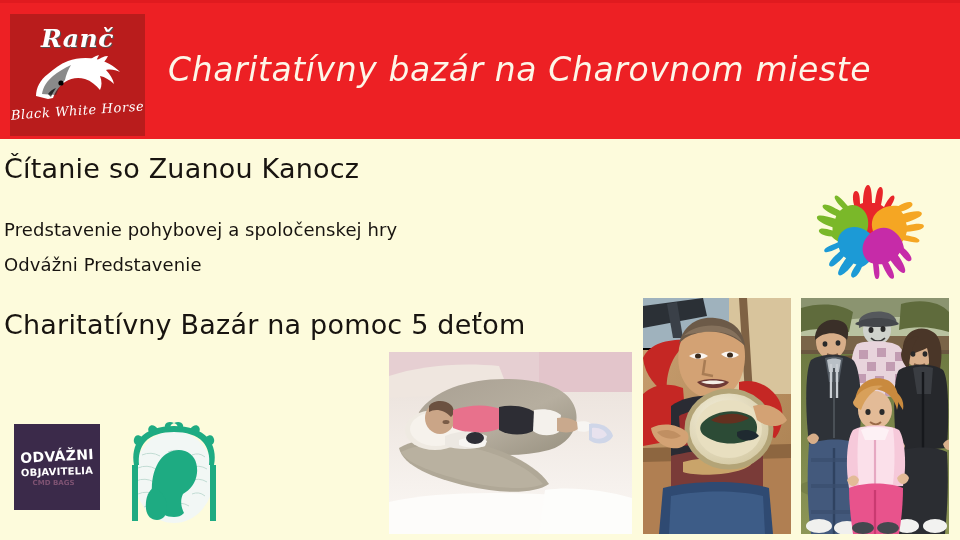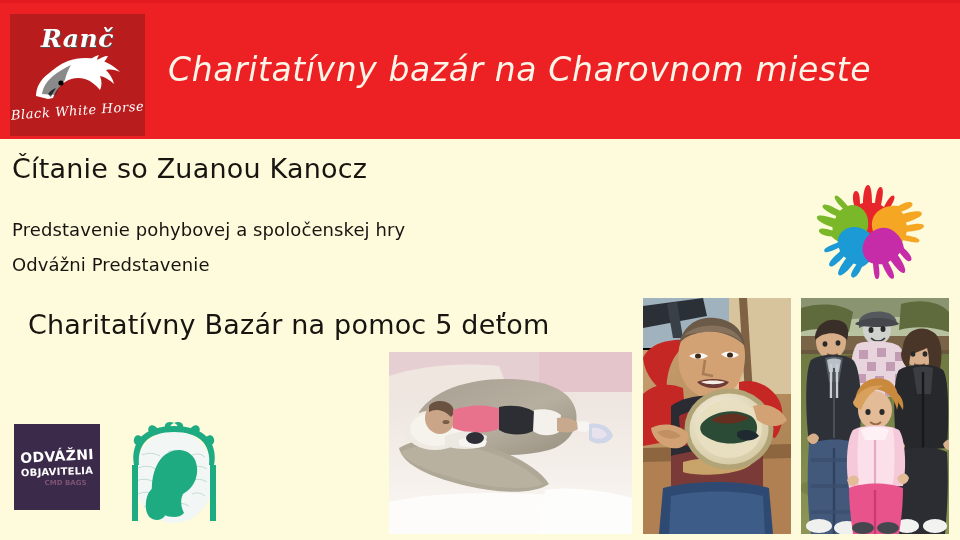--- a/index.html
+++ b/index.html
@@ -97,21 +97,21 @@
     font-size: 33px;
     font-weight: 400;
     letter-spacing: 0.6px;
     white-space: nowrap;
     font-style: italic;
   }
 
   
   .body-text {
     position: absolute;
-    left: 12px;
+    left: 4px;
     top: 152px;
     width: 690px;
     color: #181410;
     font-family: "DejaVu Sans", sans-serif;
   }
   .line-1 {
     font-size: 27px;
     line-height: 34px;
     letter-spacing: 0.2px;
     margin: 0 0 26px 0;
@@ -119,21 +119,21 @@
   .line-2 {
     font-size: 18px;
     line-height: 35px;
     letter-spacing: 0.1px;
     margin: 0 0 26px 0;
   }
   .line-3 {
     font-size: 27px;
     line-height: 34px;
     letter-spacing: 0.2px;
-    margin: 16px;
+    margin: 0;
   }
 
   
   .handprints {
     position: absolute;
     left: 795px;
     top: 145px;
     width: 150px;
     height: 145px;
   }
@@ -167,21 +167,21 @@
     text-align: center;
     color: #ffffff;
     font-family: "DejaVu Sans", sans-serif;
     font-weight: bold;
     font-size: 10px;
     letter-spacing: 0.2px;
     transform: rotate(-2deg);
   }
   .odv-3 {
     position: absolute;
-    left: 12px; top: 56px;
+    left: 0; top: 56px;
     width: 79px;
     text-align: center;
     color: #8a5a7a;
     font-family: "DejaVu Sans", sans-serif;
     font-weight: bold;
     font-size: 7px;
     line-height: 7px;
     opacity: 0.85;
   }
 

